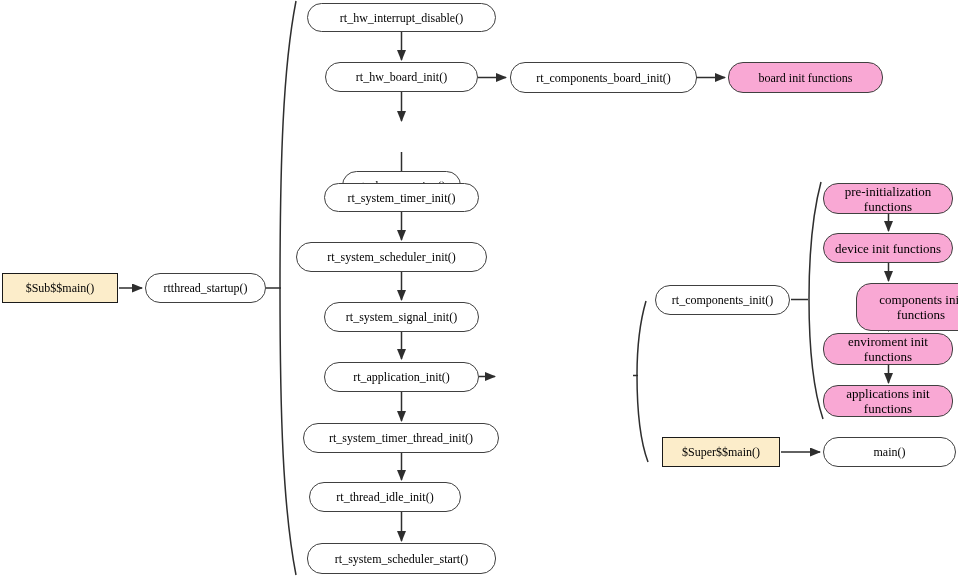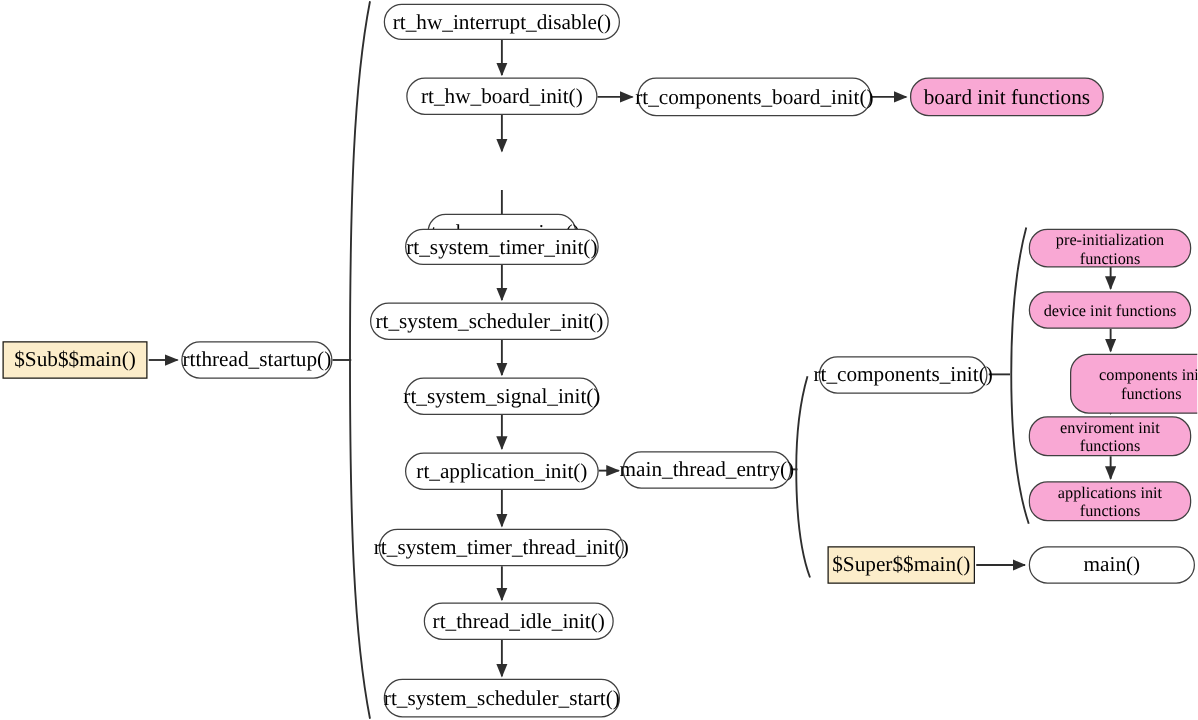--- a/index.html
+++ b/index.html
@@ -9,21 +9,21 @@
     background:#ffffff;
     font-family:"Liberation Serif","DejaVu Serif",serif;
     overflow:hidden;
   }
   .wires{position:absolute;left:0;top:0;width:958px;height:576px;pointer-events:none;}
   .node{
     position:absolute;
     box-sizing:border-box;
     display:flex;align-items:center;justify-content:center;
     text-align:center;
-    font-size:17px;color:#000000;
+    font-size:12px;color:#000000;
     background:#ffffff;
     border:1.4px solid #404040;
     white-space:nowrap;
     line-height:14px;
   }
   .stadium{border-radius:15px;}
   .rect{
     border:1.5px solid #1a1a1a;
     background:#fcedca;
     border-radius:0;
@@ -81,27 +81,26 @@
   <div class="node stadium" style="left:145px;top:273px;width:121px;height:30px;">rtthread_startup()</div>
 
   <div class="node stadium" style="left:307px;top:3px;width:189px;height:29px;">rt_hw_interrupt_disable()</div>
   <div class="node stadium" style="left:325px;top:62px;width:153px;height:30px;">rt_hw_board_init()</div>
   <div class="node stadium" style="left:342px;top:123px;width:119px;height:29px;margin-top:48px;">rt_show_version()</div>
   <div class="node stadium" style="left:324px;top:183px;width:155px;height:29px;">rt_system_timer_init()</div>
   <div class="node stadium" style="left:296px;top:242px;width:191px;height:30px;">rt_system_scheduler_init()</div>
   <div class="node stadium" style="left:324px;top:302px;width:155px;height:30px;">rt_system_signal_init()</div>
   <div class="node stadium" style="left:324px;top:362px;width:155px;height:30px;">rt_application_init()</div>
   <div class="node stadium" style="left:303px;top:423px;width:196px;height:30px;">rt_system_timer_thread_init()</div>
-  <div class="node stadium" style="left:339px;top:482px;width:152px;height:30px;">rt_thread_idle_init()</div>
+  <div class="node stadium" style="left:309px;top:482px;width:152px;height:30px;">rt_thread_idle_init()</div>
   <div class="node stadium" style="left:307px;top:543px;width:189px;height:31px;">rt_system_scheduler_start()</div>
 
   <div class="node stadium" style="left:510px;top:62px;width:187px;height:31px;">rt_components_board_init()</div>
   <div class="node stadium accent" style="left:728px;top:62px;width:155px;height:31px;">board init functions</div>
 
-  <div class="node stadium" style="left:498px;top:361px;width:135px;height:30px;">main_thread_entry()</div>
   <div class="node stadium" style="left:655px;top:285px;width:135px;height:30px;">rt_components_init()</div>
 
   <div class="node stadium accent wrap" style="left:823px;top:183px;width:130px;height:31px;">pre-initialization functions</div>
   <div class="node stadium accent wrap" style="left:823px;top:233px;width:130px;height:30px;">device init functions</div>
   <div class="node stadium accent wrap" style="left:856px;top:283px;width:130px;height:48px;">components init functions</div>
   <div class="node stadium accent wrap" style="left:823px;top:333px;width:130px;height:32px;">enviroment init functions</div>
   <div class="node stadium accent wrap" style="left:823px;top:385px;width:130px;height:32px;">applications init functions</div>
 
   <div class="node rect" style="left:662px;top:437px;width:118px;height:30px;">$Super$$main()</div>
   <div class="node stadium" style="left:823px;top:437px;width:133px;height:30px;">main()</div>

